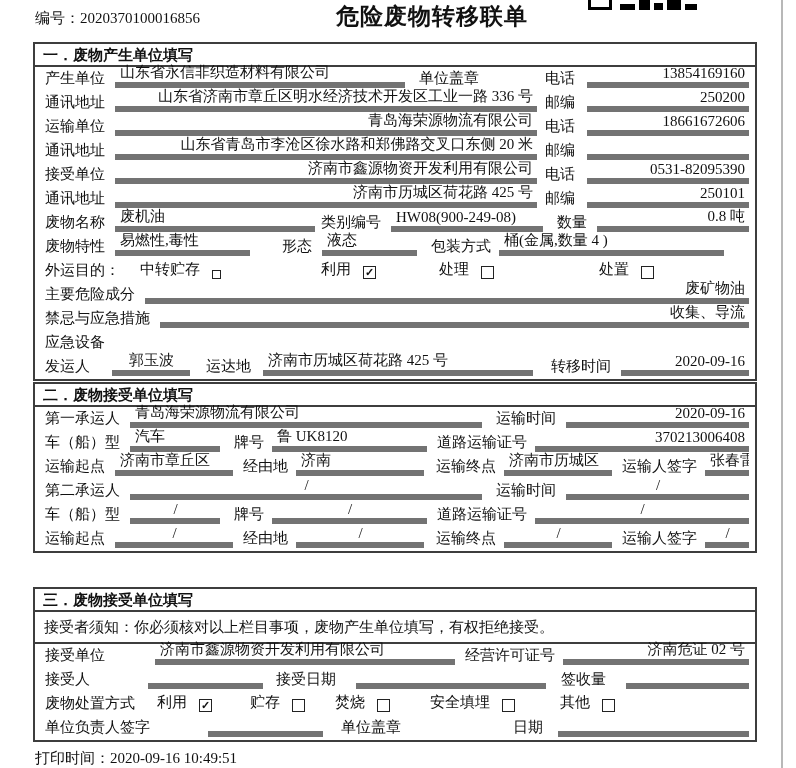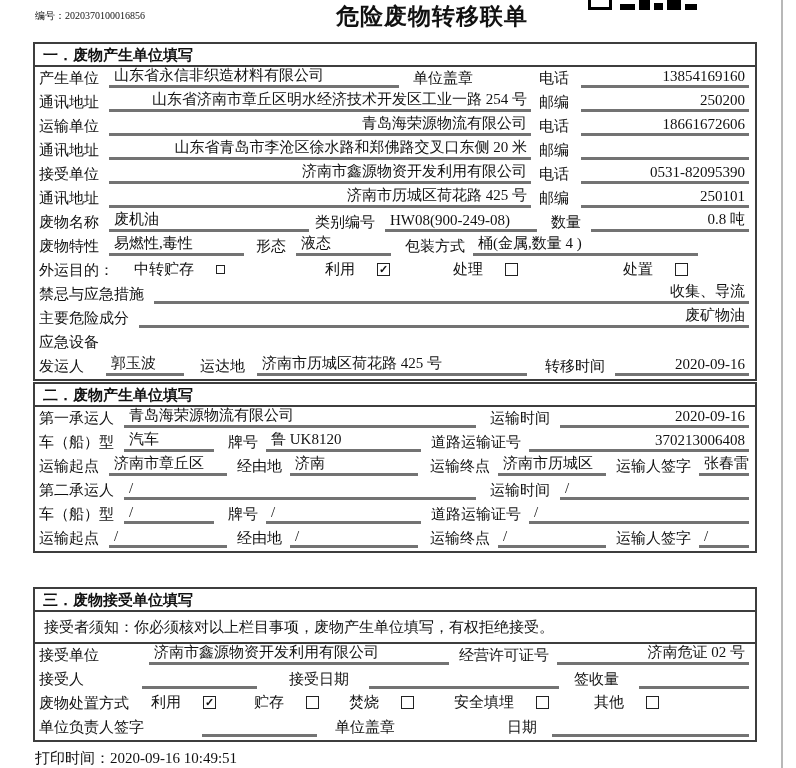--- a/index.html
+++ b/index.html
@@ -7,56 +7,56 @@
   body {
     position: relative;
     background: #ffffff;
     font-family: "Liberation Serif", "DejaVu Serif", serif;
     color: #111;
     font-size: 15px;
     overflow: hidden;
   }
   .right-edge-line { position:absolute; left:781px; top:0; width:2px; height:768px; background:#b8b8b8; }
 
-  .doc-no { position:absolute; left:35px; top:9px; font-size:10px; white-space:nowrap; }
+  .doc-no { position:absolute; left:35px; top:9px; font-size:15px; white-space:nowrap; }
   .doc-title { position:absolute; left:336px; top:1px; font-size:23px; font-weight:bold; letter-spacing:1px; white-space:nowrap; }
 
   .qr { position:absolute; left:588px; top:0; width:112px; height:11px; }
   .qr div { position:absolute; background:#000; }
   .qr .q1 { left:0; top:0; width:24px; height:10px; background:transparent; border:3px solid #000; border-top:none; }
   .qr .q2 { left:32px; top:4px; width:15px; height:6px; }
   .qr .q3 { left:51px; top:0; width:11px; height:10px; }
   .qr .q4 { left:66px; top:3px; width:9px; height:7px; }
   .qr .q5 { left:79px; top:0; width:14px; height:10px; }
   .qr .q6 { left:97px; top:4px; width:12px; height:6px; }
 
   .section { position:absolute; left:33px; width:724px; border:2px solid #3d3d3d; background:#fff; }
   .sec1 { top:42px; }
   .sec2 { top:382px; }
   .sec3 { top:587px; }
 
   .sec-title { font-weight:bold; padding:2px 8px 3px 8px; border-bottom:2px solid #3d3d3d; height:23px; }
 
-  .row { display:flex; align-items:flex-end; height:24px; padding:0 6px 3px 4px; }
+  .row { display:flex; align-items:flex-end; height:24px; padding:0 6px 3px 10px; }
   .lbl { white-space:nowrap; margin-right:10px; flex:0 0 auto; }
   .val {
-    border-bottom:3px solid #737373;
+    border-bottom:6px solid #737373;
     padding:0 4px 0 5px;
     white-space:nowrap; overflow:hidden;
     min-height:19px; flex:0 0 auto;
   }
   .fill { flex:1 1 auto;text-align:right; }
-  .c { text-align:left; }
+  .c { text-align:center; }
   .lgrp { flex:0 0 500px; display:flex; align-items:flex-end; }
   .rgrp { flex:1; display:flex; align-items:flex-end; }
   .rgrp .lbl { margin-right:12px; }
 
   .notice-row { padding:6px 8px 7px 9px; border-bottom:2px solid #3d3d3d; height:32px; }
 
-  .opt { display:flex; align-items:center; gap:22px; margin-bottom:1px; flex:0 0 auto; }
+  .opt { display:flex; align-items:flex-end; gap:12px; margin-bottom:1px; flex:0 0 auto; }
   .cb {
     display:inline-block; width:13px; height:13px;
     border:1.5px solid #222; line-height:11px; text-align:center;
     font-size:11px; font-weight:bold;
   }
   .cb.small { width:9px; height:9px; }
 
   .footer { position:absolute; left:35px; top:749px; font-size:15px; white-space:nowrap; }
 </style>
 </head>
@@ -87,21 +87,21 @@
     </div>
     <div class="rgrp">
       <span class="lbl">电话</span>
       <span class="val fill">13854169160</span>
     </div>
   </div>
 
   <div class="row">
     <div class="lgrp">
       <span class="lbl">通讯地址</span>
-      <span class="val fill" style="margin-right:8px">山东省济南市章丘区明水经济技术开发区工业一路 254 号</span>
+      <span class="val fill" style="margin-right:8px">山东省济南市章丘区明水经济技术开发区工业一路 336 号</span>
     </div>
     <div class="rgrp">
       <span class="lbl">邮编</span>
       <span class="val fill">250200</span>
     </div>
   </div>
 
   <div class="row">
     <div class="lgrp">
       <span class="lbl">运输单位</span>
@@ -151,21 +151,21 @@
     <span class="val" style="width:200px">废机油</span>
     <span class="lbl" style="margin-left:6px">类别编号</span>
     <span class="val" style="width:152px">HW08(900-249-08)</span>
     <span class="lbl" style="margin-left:14px">数量</span>
     <span class="val fill">0.8 吨</span>
   </div>
 
   <div class="row">
     <span class="lbl">废物特性</span>
     <span class="val" style="width:135px">易燃性,毒性</span>
-    <span class="lbl" style="margin-left:12px">形态</span>
+    <span class="lbl" style="margin-left:32px">形态</span>
     <span class="val" style="width:95px">液态</span>
     <span class="lbl" style="margin-left:14px;margin-right:8px">包装方式</span>
     <span class="val" style="width:225px">桶(金属,数量 4 )</span>
   </div>
 
   <div class="row">
     <span class="lbl">外运目的：</span>
     <span class="opt" style="margin-left:10px">
       <span>中转贮存</span>
       <span class="cb small"></span>
@@ -178,45 +178,45 @@
       <span>处理</span>
       <span class="cb"></span>
     </span>
     <span class="opt" style="margin-left:105px">
       <span>处置</span>
       <span class="cb"></span>
     </span>
   </div>
 
   <div class="row">
+    <span class="lbl">主要危险成分</span>
+    <span class="val fill" style="padding-left:14px">废矿物油</span>
+  </div>
+
+  <div class="row">
     <span class="lbl">禁忌与应急措施</span>
     <span class="val fill" style="padding-left:10px">收集、导流</span>
-  </div>
-
-  <div class="row">
-    <span class="lbl">主要危险成分</span>
-    <span class="val fill" style="padding-left:14px">废矿物油</span>
   </div>
 
   <div class="row">
     <span class="lbl">应急设备</span>
   </div>
 
   <div class="row">
     <span class="lbl">发运人</span>
     <span class="val c" style="width:78px;margin-left:12px">郭玉波</span>
     <span class="lbl" style="margin-left:16px;margin-right:0">运达地</span>
     <span class="val" style="width:270px;margin-left:12px">济南市历城区荷花路 425 号</span>
     <span class="lbl" style="margin-left:18px;margin-right:0">转移时间</span>
     <span class="val fill" style="margin-left:10px">2020-09-16</span>
   </div>
 </div>
 
 <div class="section sec2">
-  <div class="sec-title">二．废物产生单位填写</div>
+  <div class="sec-title">二．废物接受单位填写</div>
 
 
   <div class="row">
     <span class="lbl">第一承运人</span>
     <span class="val" style="width:352px">青岛海荣源物流有限公司</span>
     <span class="lbl" style="margin-left:14px;margin-right:0">运输时间</span>
     <span class="val fill" style="margin-left:10px">2020-09-16</span>
   </div>
 
   <div class="row">
@@ -275,21 +275,21 @@
   <div class="row">
     <span class="lbl">接受单位</span>
     <span class="val" style="width:300px;margin-left:40px">济南市鑫源物资开发利用有限公司</span>
     <span class="lbl" style="margin-left:10px;margin-right:0">经营许可证号</span>
     <span class="val fill" style="margin-left:8px">济南危证 02 号</span>
   </div>
 
   <div class="row">
     <span class="lbl">接受人</span>
     <span class="val" style="width:115px;margin-left:48px"></span>
-    <span class="lbl" style="margin-left:32px;margin-right:0">接受日期</span>
+    <span class="lbl" style="margin-left:13px;margin-right:0">接受日期</span>
     <span class="val" style="width:190px;margin-left:20px"></span>
     <span class="lbl" style="margin-left:15px;margin-right:0">签收量</span>
     <span class="val fill" style="margin-left:20px"></span>
   </div>
 
   <div class="row">
     <span class="lbl">废物处置方式</span>
     <span class="opt" style="margin-left:12px">
       <span>利用</span>
       <span class="cb checked">✓</span>

